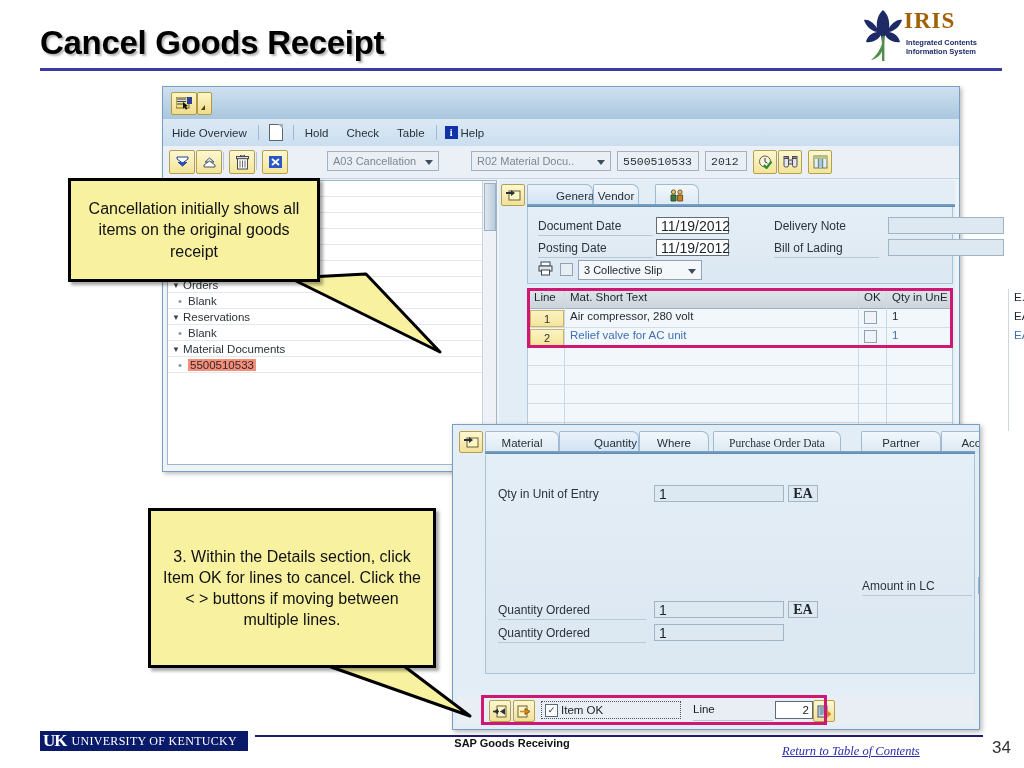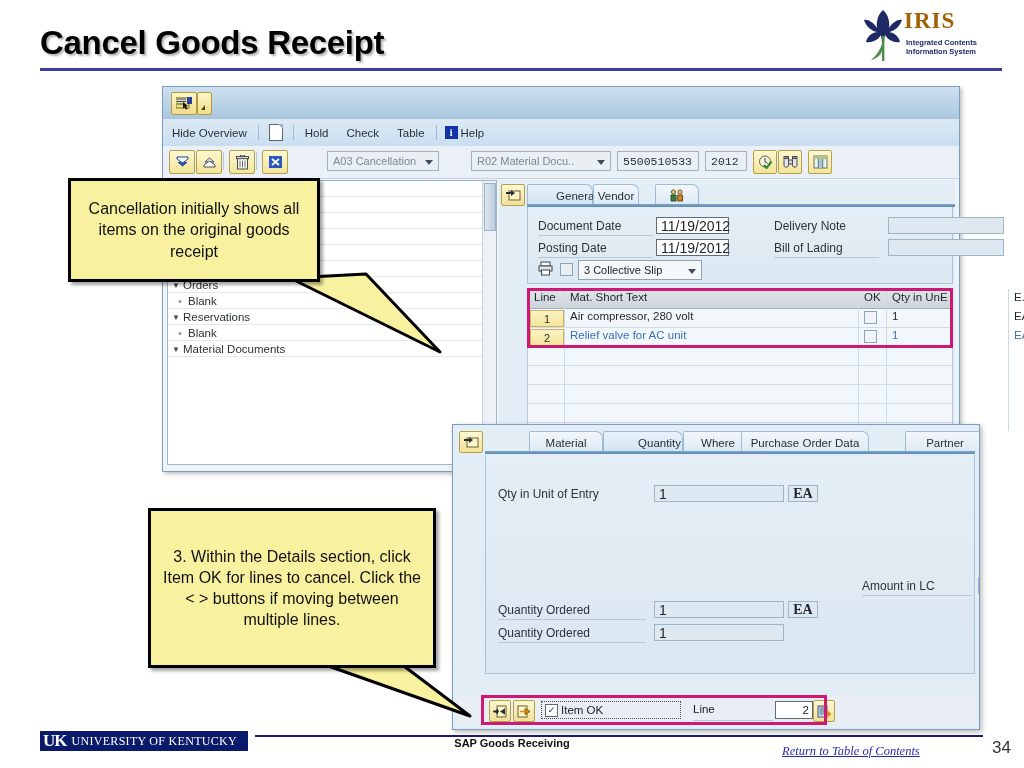--- a/index.html
+++ b/index.html
@@ -409,20 +409,21 @@
     <div class="tree-row"><span class="bullet">•</span><span>4500048</span></div>
     <div class="tree-row"><span class="bullet">•</span><span>4300049901</span></div>
     <div class="tree-row"><span class="bullet">•</span><span>4500040757</span></div>
     <div class="tree-row"><span class="bullet">•</span><span>4500044795</span></div>
     <div class="tree-row"><span class="bullet">•</span><span>4500044777</span></div>
     <div class="tree-row node"><span class="arrow">▼</span><span>Orders</span></div>
     <div class="tree-row node"><span class="bullet">•</span><span>Blank</span></div>
     <div class="tree-row node"><span class="arrow">▼</span><span>Reservations</span></div>
     <div class="tree-row node"><span class="bullet">•</span><span>Blank</span></div>
     <div class="tree-row node"><span class="arrow">▼</span><span>Material Documents</span></div>
+    <div class="tree-row node"><span class="bullet">•</span><span class="hl">5500510533</span></div>
     <div id="tree-scroll">
         <div class="thumb"></div>
       </div>
   </div>
 
   <div id="work-area">
 
     <div id="hdr-tabicon">
       <svg width="15" height="13" viewBox="0 0 15 13">
         <rect x="3" y="2" width="11" height="9" fill="#fdf6c9" stroke="#6d6334"></rect>
@@ -520,25 +521,25 @@
 </div>
 
 <div class="abs" id="details-window">
   <div id="det-tabicon">
     <svg width="15" height="13" viewBox="0 0 15 13">
       <rect x="3" y="2" width="11" height="9" fill="#fdf6c9" stroke="#6d6334"></rect>
       <path d="M0 3 l5 0 l0 -2 l4 3 l-4 3 l0 -2 l-5 0 Z" fill="#2b3138"></path>
     </svg>
   </div>
 
-  <div class="tabstrip" style="left:32px;top:4px;right:0;height:24px;margin-left:44px;">
+  <div class="tabstrip" style="left:32px;top:4px;right:0;height:24px;">
     <div class="tab" style="left:0;width:74px;">Material</div>
     <div class="tab sel" style="left:74px;width:80px;">Quantity</div>
     <div class="tab" style="left:154px;width:70px;">Where</div>
-    <div class="tab" style="left:212px;width:128px;">Purchase Order Data</div>
+    <div class="tab" style="left:228px;width:128px;font-family:Liberation Serif, serif;">Purchase Order Data</div>
     <div class="tab" style="left:376px;width:80px;">Partner</div>
     <div class="tab" style="left:456px;width:60px;">Acc</div>
   </div>
   <div class="tab-underline" style="left:32px;top:26px;right:4px;"></div>
 
   <div id="det-body">
     <div class="flabel" style="left:12px;top:32px;">Qty in Unit of Entry</div>
     <div class="finput" style="left:168px;top:30px;width:130px;background:#dde8f1;">1</div>
     <div class="finput" style="left:302px;top:30px;width:30px;justify-content:center;padding-left:0;font-weight:bold;font-family:'Liberation Serif',serif;">EA</div>
 

